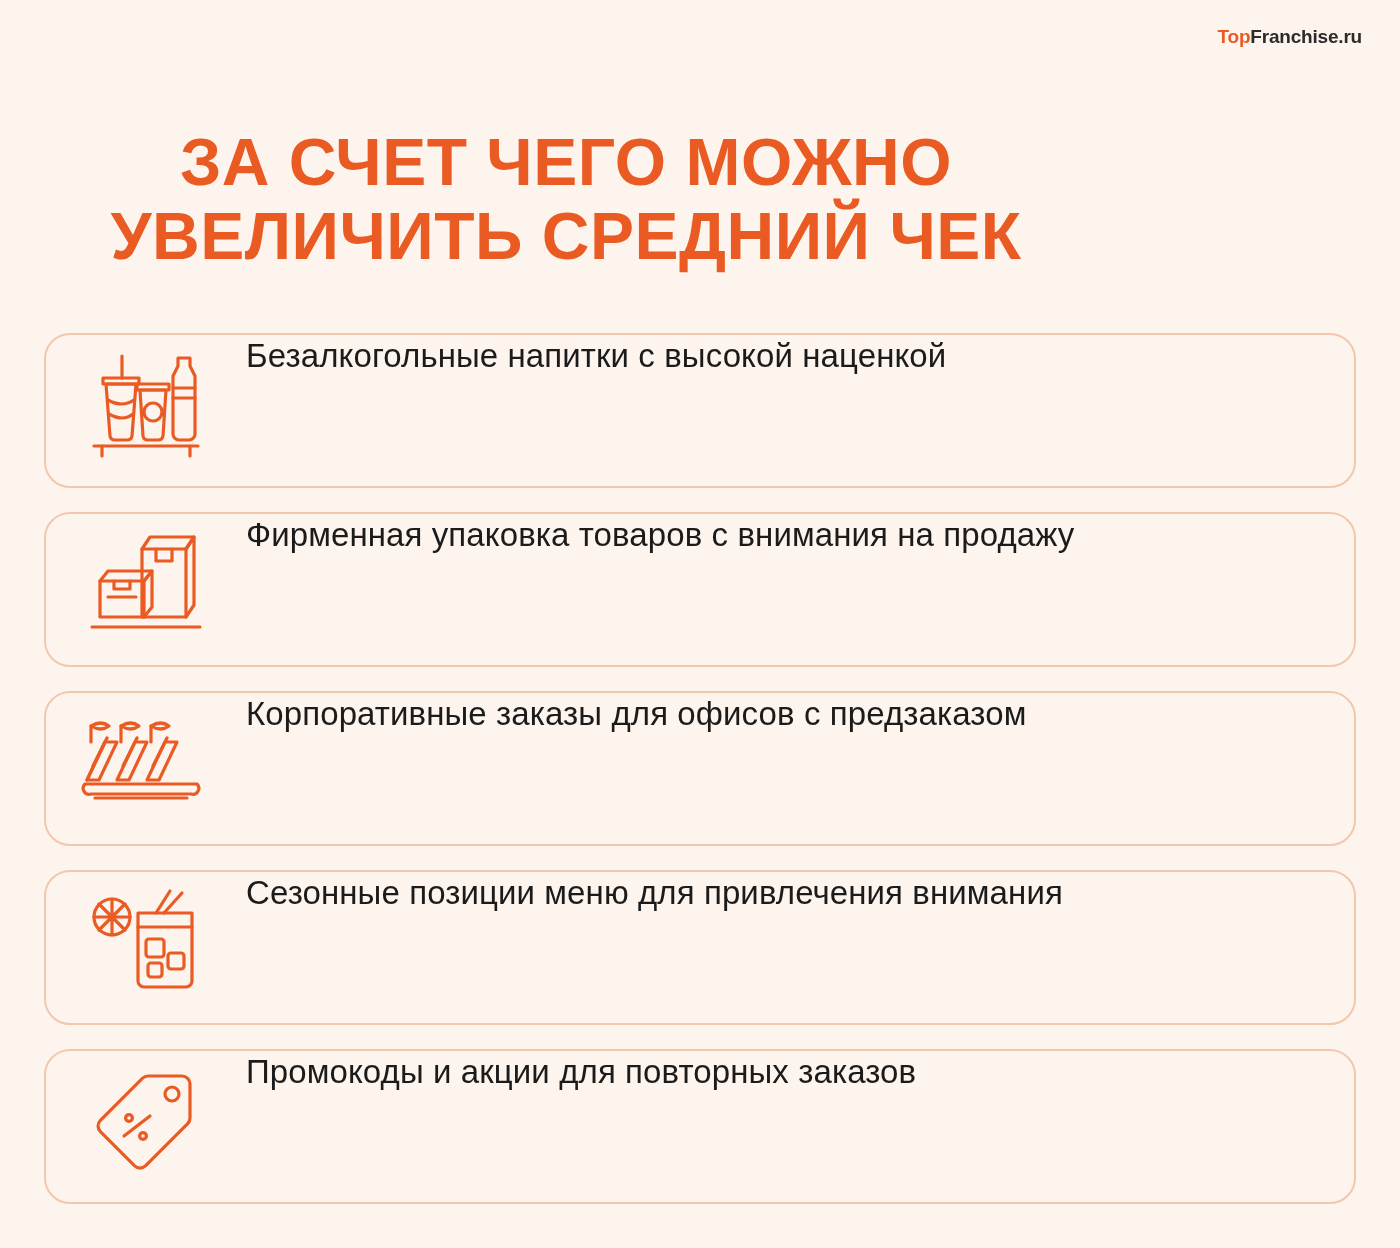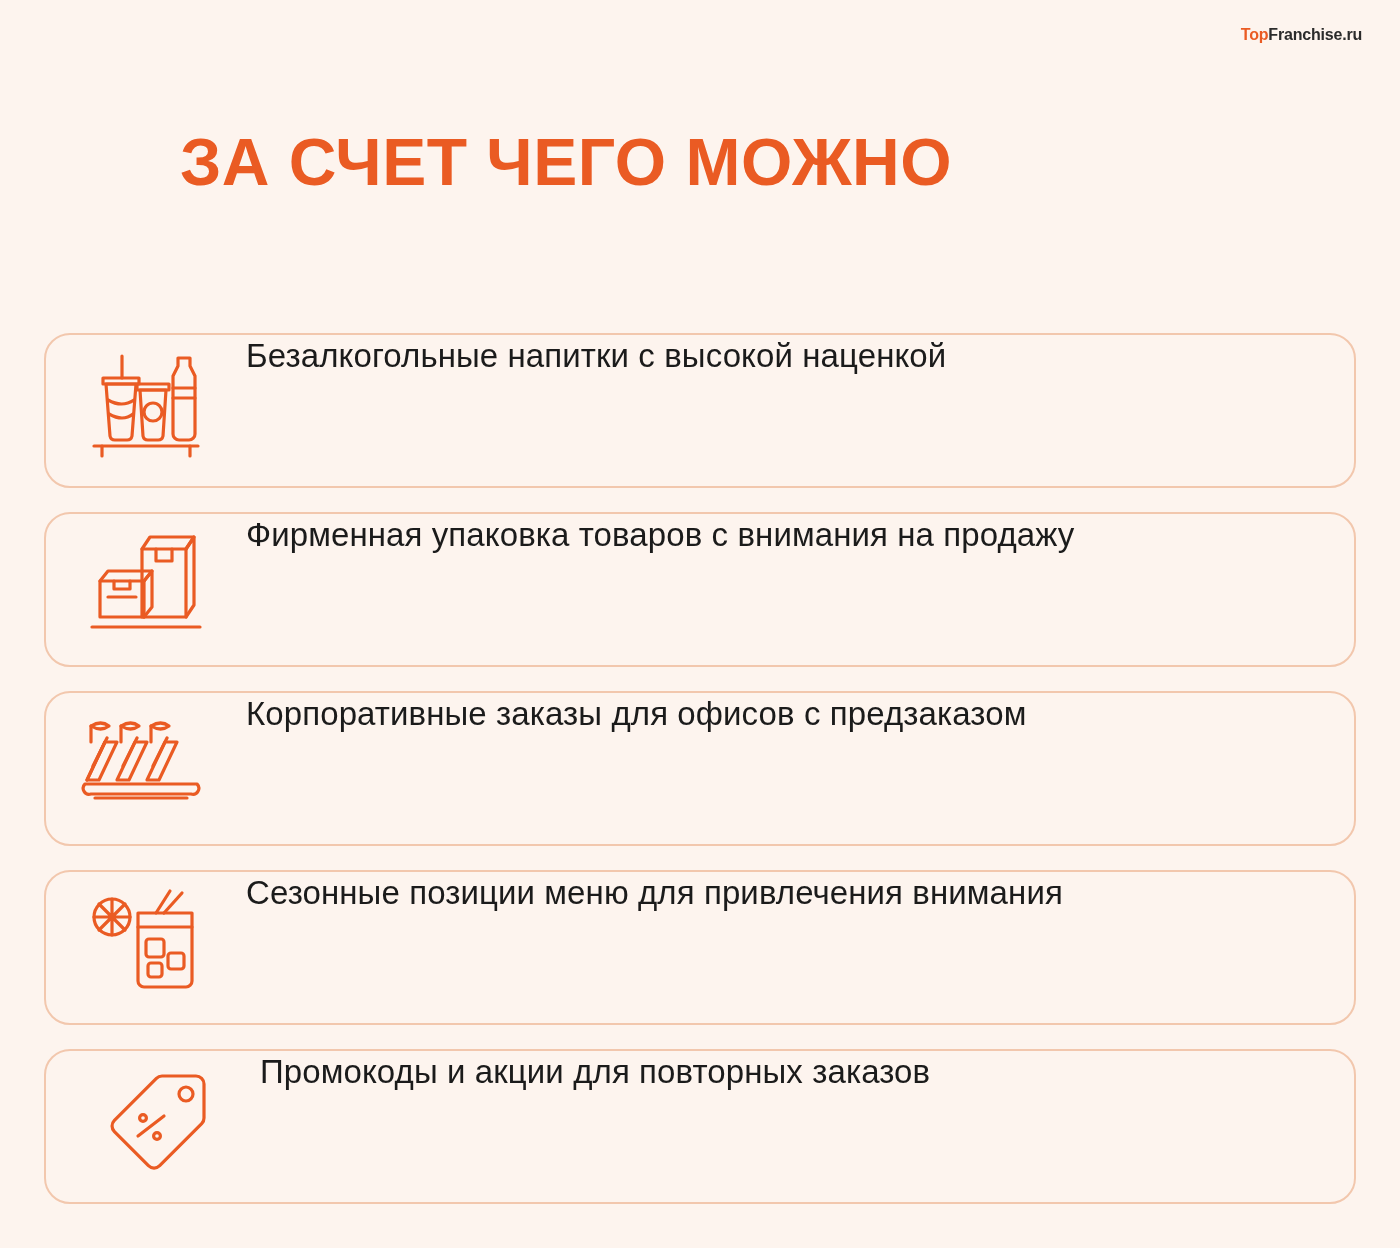--- a/index.html
+++ b/index.html
@@ -20,21 +20,21 @@
     width: 1400px;
     height: 1248px;
     box-sizing: border-box;
   }
 
   
   .brand {
     position: absolute;
     top: 26px;
     right: 38px;
-    font-size: 16px;
+    font-size: 19px;
     font-weight: bold;
     letter-spacing: -0.2px;
     white-space: nowrap;
   }
   .brand .top { color: #ea5b23; }
   .brand .franchise { color: #2b2b2b; }
   .brand .ru { color: #2b2b2b; }
 
   
   .title {
@@ -64,21 +64,21 @@
     position: relative;
     height: 155px;
     margin-bottom: 24px;
     border: 2px solid #f2c7ad;
     border-radius: 26px;
     background: #fdf4ee;
     display: flex;
     align-items: flex-start;
     box-sizing: border-box;
   }
-  .row:last-child { margin-bottom: 0; padding-left: 14px; }
+  .row:last-child { margin-bottom: 0; }
 
   .icon-wrap {
     width: 200px;
     min-width: 200px;
     height: 142px;
     display: flex;
     align-items: center;
     justify-content: center;
   }
   .icon-wrap svg { display: block; }
@@ -95,20 +95,21 @@
 <body>
 
 <div class="page">
 
   <div class="brand">
     <span class="top">Top</span><span class="franchise">Franchise</span><span class="ru">.ru</span>
   </div>
 
   <h1 class="title">
     <span class="l1">ЗА СЧЕТ ЧЕГО МОЖНО</span>
+    <span class="l2">УВЕЛИЧИТЬ СРЕДНИЙ ЧЕК</span>
   </h1>
 
   <div class="list">
 
     <div class="row">
       <div class="icon-wrap">
         <svg width="120" height="112" viewBox="0 0 120 112" fill="none" stroke="#ea5b23" stroke-width="3.2" stroke-linecap="round" stroke-linejoin="round">
 
           <path d="M20 34 h30 l-4 52 a5 5 0 0 1 -5 4 h-12 a5 5 0 0 1 -5 -4 z"></path>
           <path d="M17 28 h36 v6 h-36 z"></path>

